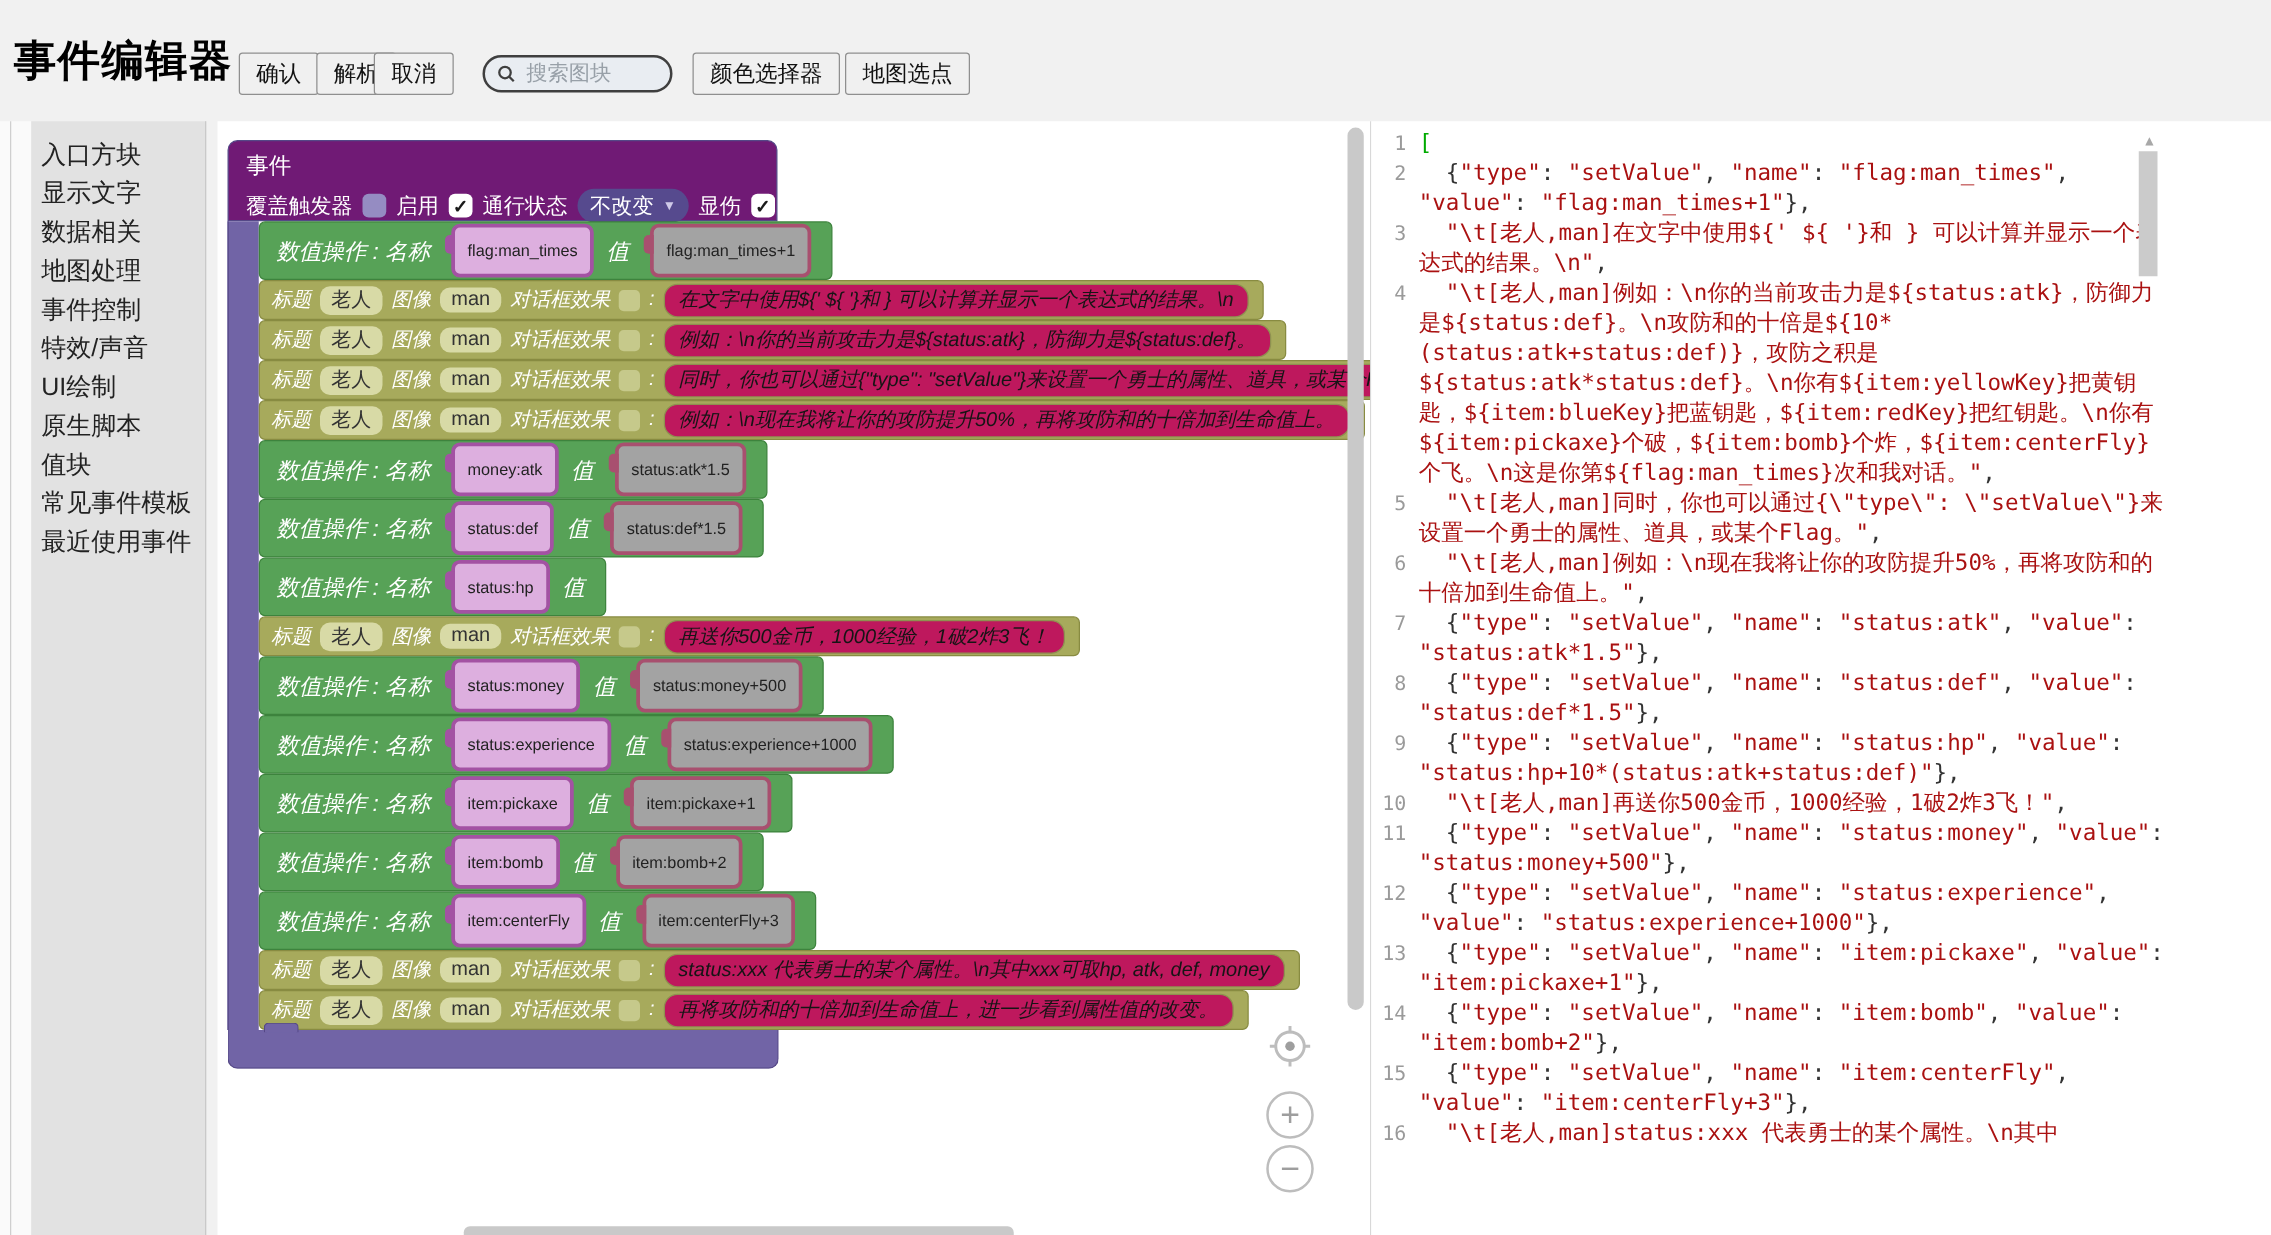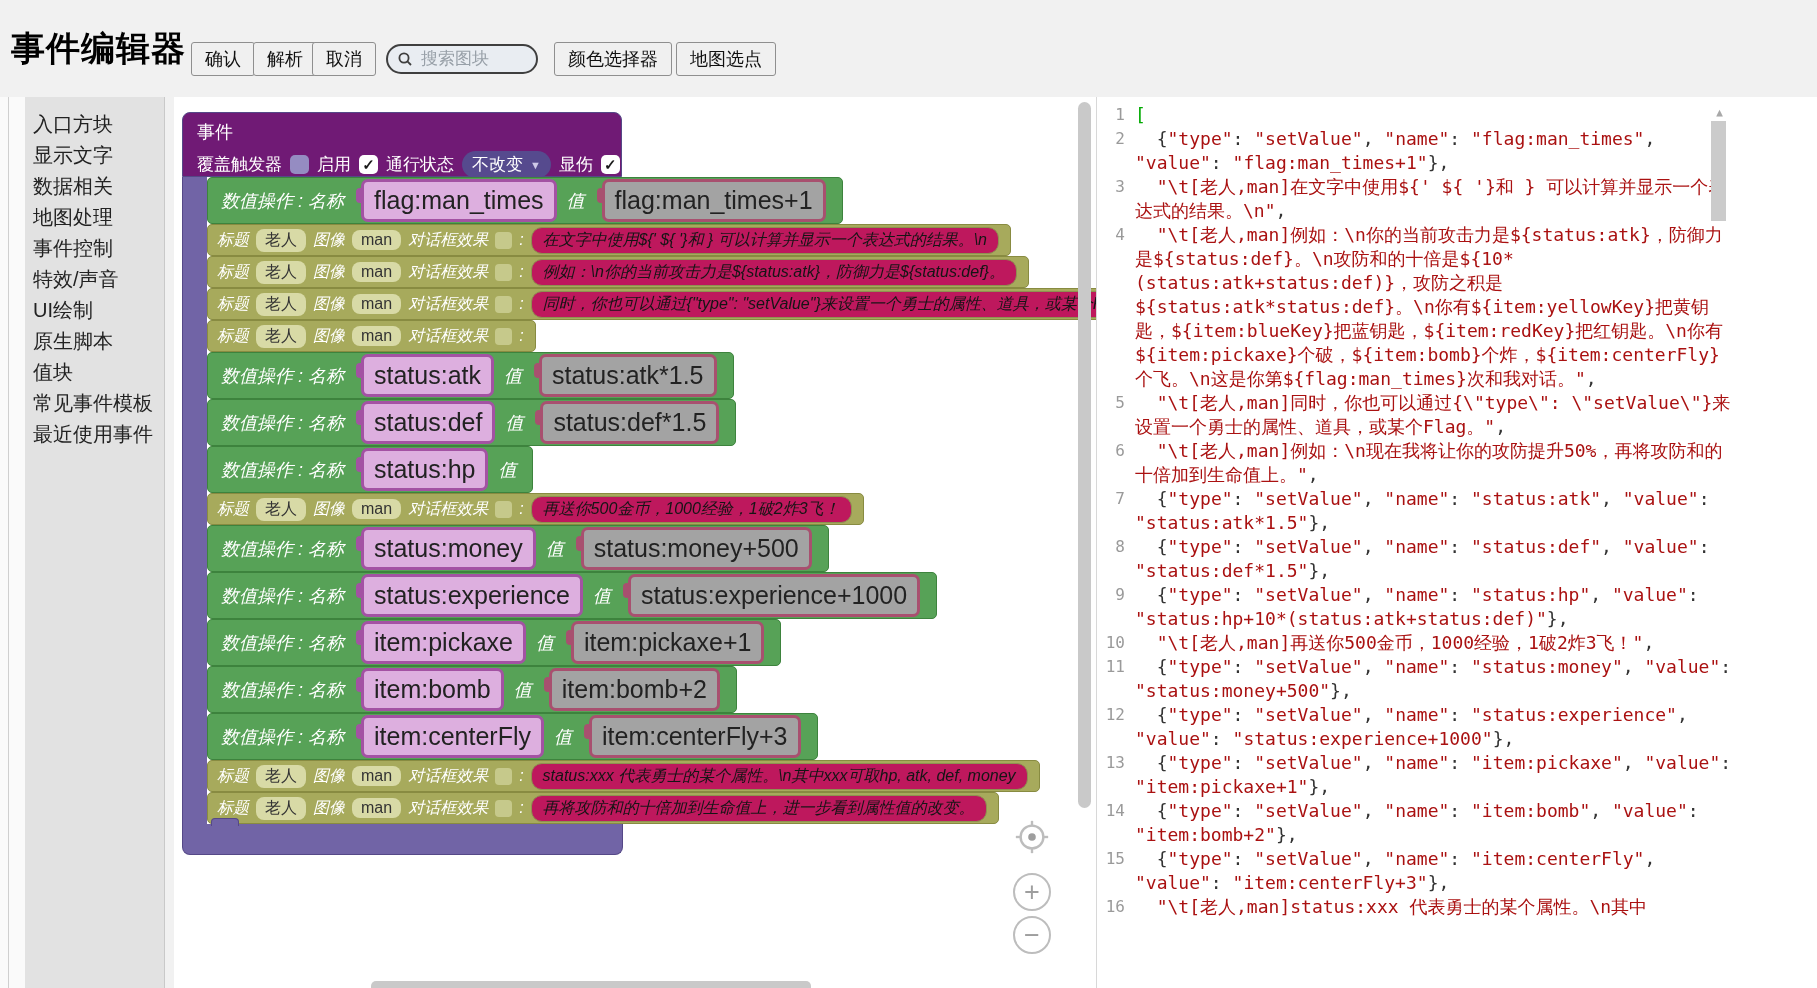--- a/index.html
+++ b/index.html
@@ -46,21 +46,21 @@
              border:1px solid #554887;border-bottom:none;border-radius:4px 4px 0 0;}
 
   
   .block{display:flex;align-items:center;width:max-content;box-sizing:border-box;position:relative;}
   .block.green{height:47px;background:#57a257;border:1px solid #3d833d;border-radius:5px;padding:0 16px 0 13px;gap:10px;}
   .block.olive{height:32px;background:#a7aa5c;border:1px solid #888b41;border-radius:5px;padding:0 11px 0 9px;gap:7px;}
   .blk-label{color:#fff;white-space:nowrap;font-style:italic;}
   .green .blk-label{font-size:18px;}
   .olive .blk-label{font-size:16px;}
   .fld{position:relative;height:29px;display:flex;align-items:center;padding:4px 10px;border-radius:7px;
-       font-size:25px;color:#222;white-space:nowrap;margin-left:7px;}
+       font-size:13px;color:#222;white-space:nowrap;margin-left:7px;}
   .fld::before{content:"";position:absolute;left:-8px;top:6px;width:8px;height:15px;border-radius:4px 0 0 4px;}
   .fld-name{background:#ddafdf;border:3px solid #a352a3;}
   .fld-name::before{background:#a352a3;}
   .fld-val{background:#a3a3a3;border:3px solid #a8506f;}
   .fld-val::before{background:#a8506f;}
   .pill{background:#d8daa6;color:#333;border-radius:8px;padding:1px 9px;font-size:16px;white-space:nowrap;}
   .sbx{width:17px;height:17px;background:#c6c98b;border-radius:4px;flex:0 0 auto;cursor:pointer;}
   .txt{background:#be185d;border:1px solid #8e9150;color:#151515;border-radius:11px;padding:2px 11px;
        font-size:16px;white-space:pre;font-style:italic;}
 
@@ -88,21 +88,21 @@
 </style>
 </head>
 <body>
 
 <div id="app">
 
   <div class="toolbar">
     <div class="app-title">事件编辑器</div>
     <button class="tbtn" style="left:191px;">确认</button>
     <button class="tbtn" style="left:253px;">解析</button>
-    <button class="tbtn" style="left:312px;">取消</button>
+    <button class="tbtn" style="left:299px;">取消</button>
     <div class="search-pill">
       <span style="display:flex;">
         <svg width="18" height="18" viewBox="0 0 18 18">
             <circle cx="8" cy="8" r="4.6" fill="none" stroke="#3f3f3f" stroke-width="1.8"></circle>
             <line x1="11.4" y1="11.4" x2="15" y2="15" stroke="#3f3f3f" stroke-width="1.8"></line>
           </svg>
       </span>
       <input type="text" placeholder="搜索图块" style="">
     </div>
     <button class="tbtn" style="left:554px;">颜色选择器</button>
@@ -184,24 +184,25 @@
               <span class="txt">同时，你也可以通过{"type": "setValue"}来设置一个勇士的属性、道具，或某个Flag。</span>
             </div>
             <div class="block olive">
               <span class="blk-label">标题</span>
               <span class="pill">老人</span>
               <span class="blk-label">图像</span>
               <span class="pill">man</span>
               <span class="blk-label">对话框效果</span>
               <span class="sbx"></span>
               <span class="blk-label">:</span>
-            </div>
-            <div class="block green">
-              <span class="blk-label">数值操作 : 名称</span>
-              <span class="fld fld-name">status:atk</span>
+              <span class="txt">例如：\n现在我将让你的攻防提升50%，再将攻防和的十倍加到生命值上。</span>
+            </div>
+            <div class="block green">
+              <span class="blk-label">数值操作 : 名称</span>
+              <span class="fld fld-name">money:atk</span>
               <span class="blk-label">值</span>
               <span class="fld fld-val">status:atk*1.5</span>
             </div>
             <div class="block green">
               <span class="blk-label">数值操作 : 名称</span>
               <span class="fld fld-name">status:def</span>
               <span class="blk-label">值</span>
               <span class="fld fld-val">status:def*1.5</span>
             </div>
             <div class="block green">

